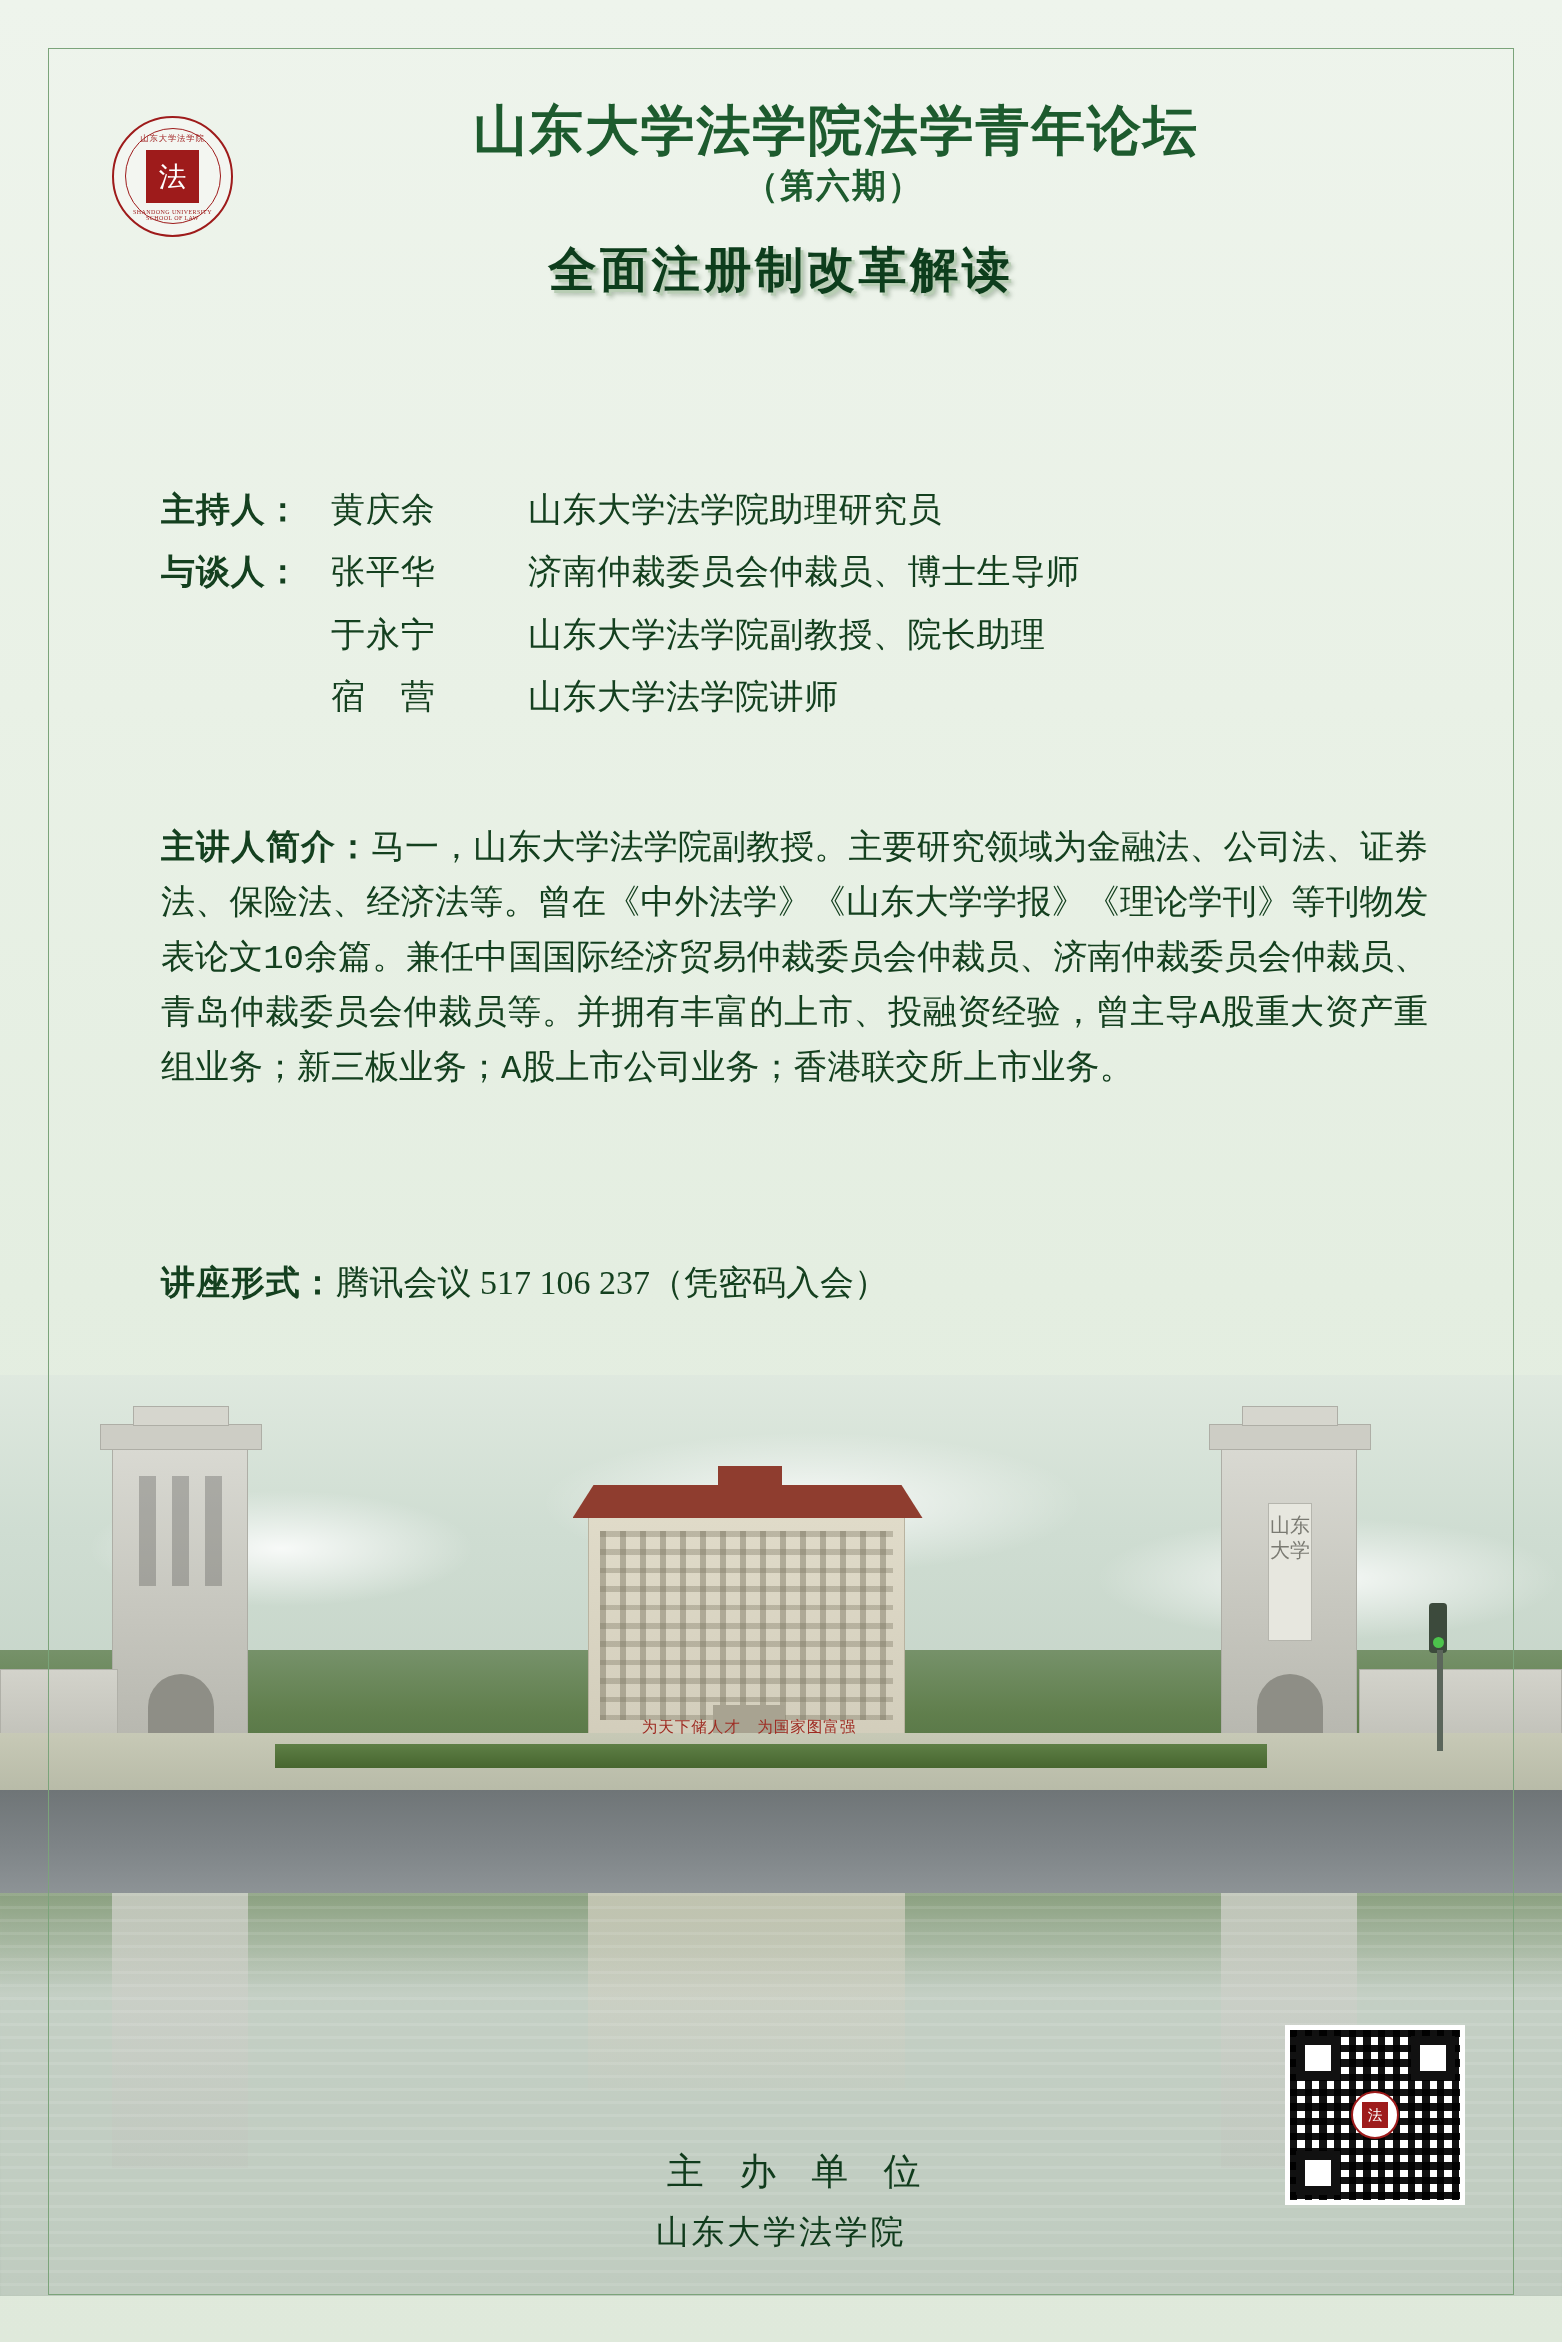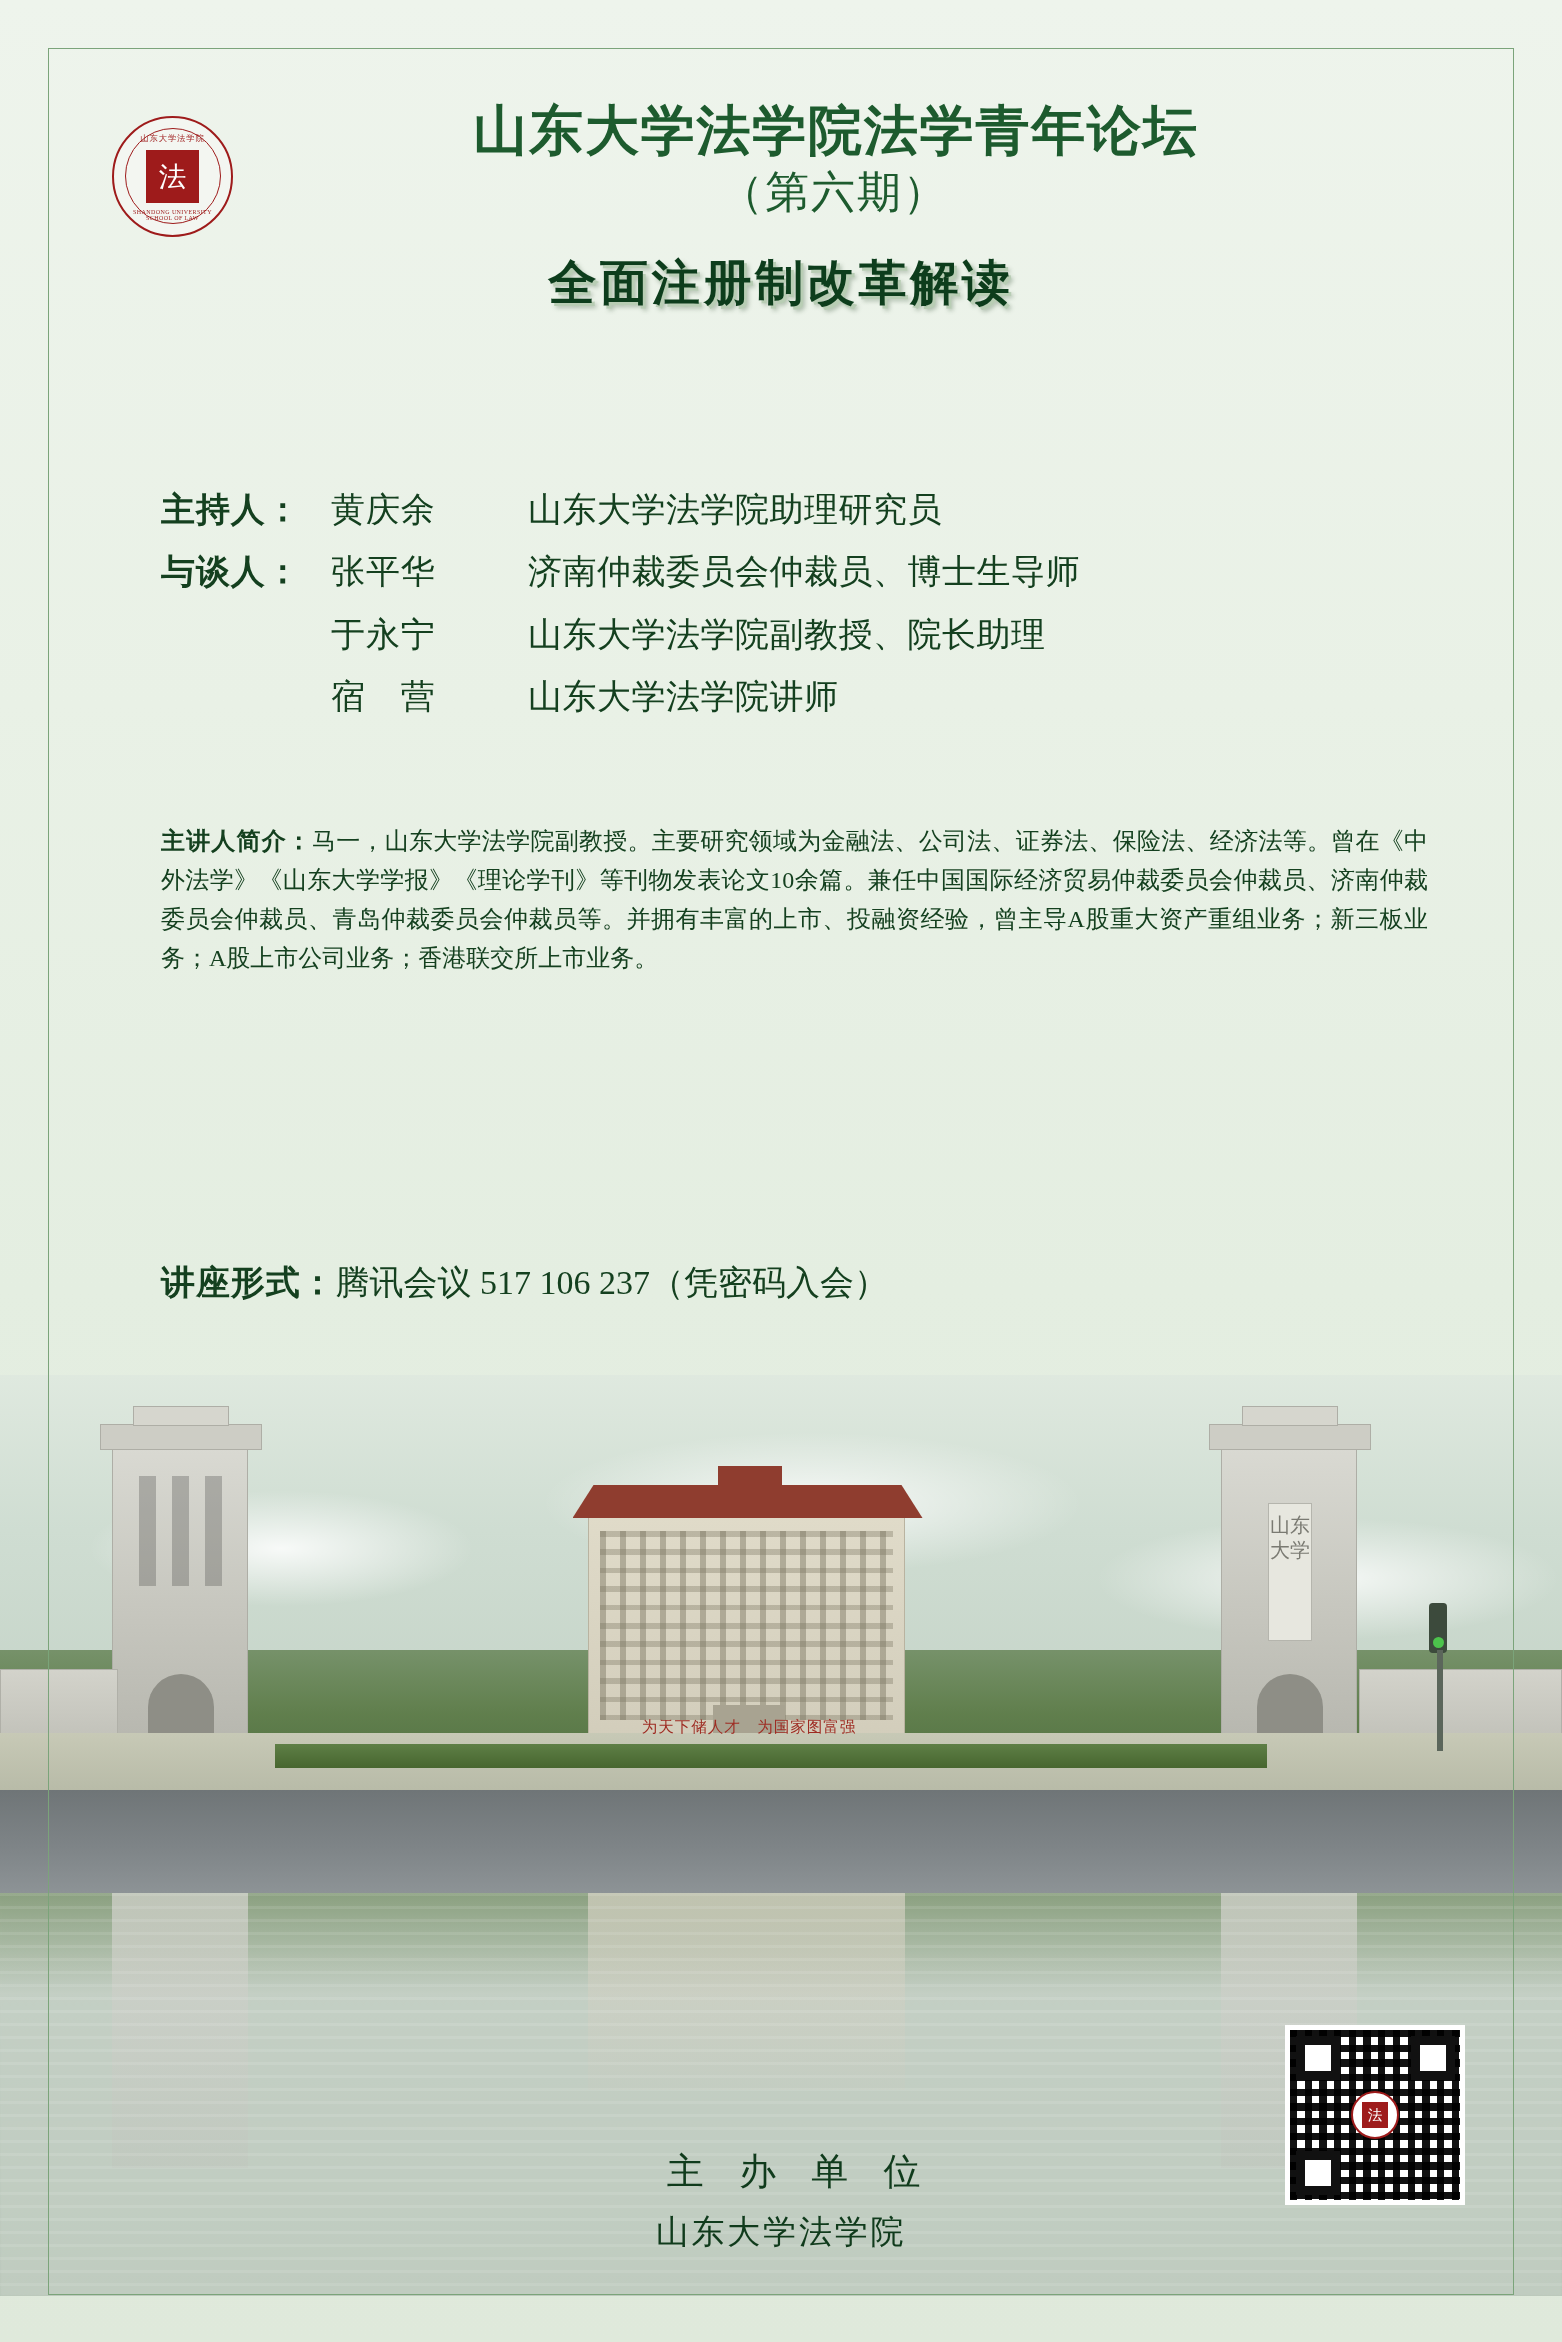--- a/index.html
+++ b/index.html
@@ -104,22 +104,22 @@
     font-size: 54px;
     font-weight: bold;
     color: #1d5b2e;
     letter-spacing: 1.8px;
     line-height: 1.22;
     margin: 0 auto;
     width: 1010px;
     padding-left: 110px;
   }
   .title-sub {
-    font-size: 44px;
-    font-weight: normal;
+    font-size: 34px;
+    font-weight: bold;
     color: #1d5b2e;
     letter-spacing: 1.8px;
     line-height: 1.25;
     padding-left: 106px;
   }
   .headline {
     margin-top: 31px;
     font-size: 48px;
     font-weight: bold;
     color: #0d3d1c;
@@ -162,24 +162,25 @@
     letter-spacing: 0.5px;
   }
 
   
   .bio {
     position: absolute;
     top: 822px;
     left: 161px;
     width: 1267px;
     z-index: 6;
-    font-size: 24px;
+    font-size: 34px;
     color: #14401f;
     line-height: 1.62;
     text-align: justify;
+    font-family: Liberation Mono, monospace;
   }
   .bio b {
     font-weight: bold;
     letter-spacing: 0.9px;
   }
 
   
   .meta {
     position: absolute;
     top: 1256px;

